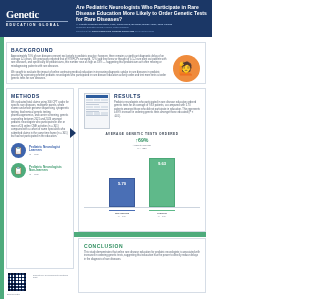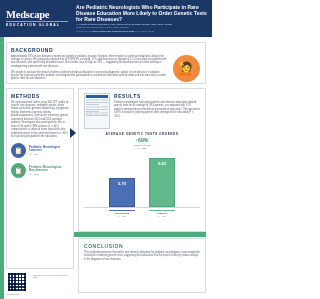--- a/index.html
+++ b/index.html
@@ -185,21 +185,21 @@
   .foot-note {
     position:absolute; left:33px; top:274px; width:40px;
     font-size:1.9px; line-height:2.4px; color:#7b8694;
   }
 </style>
 </head>
 <body>
 
 <div class="header">
   <div class="logo-block">
-    <div class="logo-word">Medscape</div>
+    <div class="logo-word">Genetic</div>
     <div class="logo-rule"></div>
     <div class="logo-sub">EDUCATION GLOBAL</div>
   </div>
   <div class="head-text">
     <div class="head-title">Are Pediatric Neurologists Who Participate in Rare Disease Education More Likely to Order Genetic Tests for Rare Diseases?</div>
     <div class="head-authors">A. Christy Dickson-Sheriden, PhD; Karen Reed, BPharm; Margy Yuan; John Collum</div>
     <div class="head-affil">Medscape Education Global, London, United Kingdom</div>
     <div class="head-meta"><span>Presented at the </span><b>World Orphan Drug Congress Europe 2025</b><span>, 27-30 October 2025</span></div>
   </div>
 </div>

